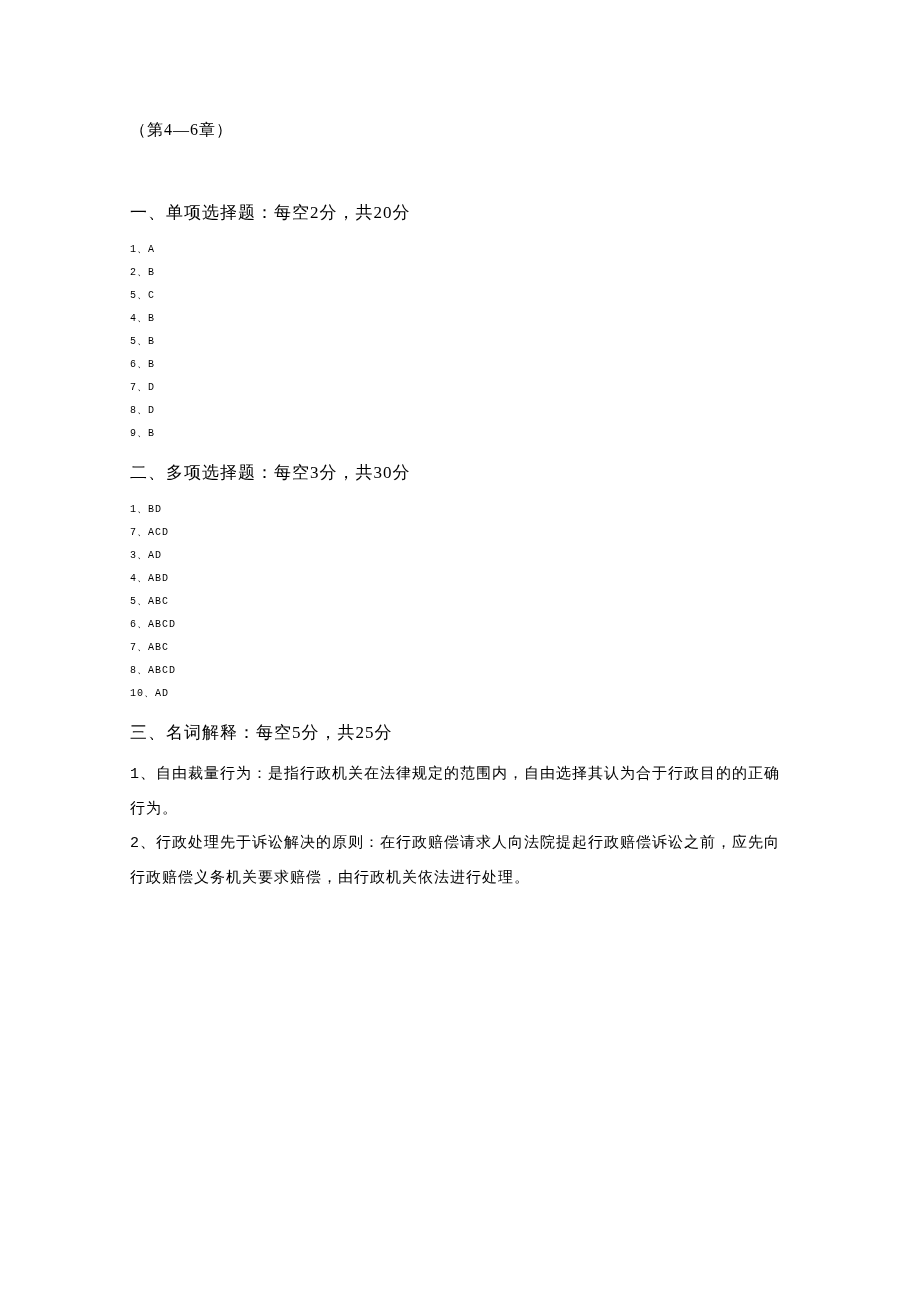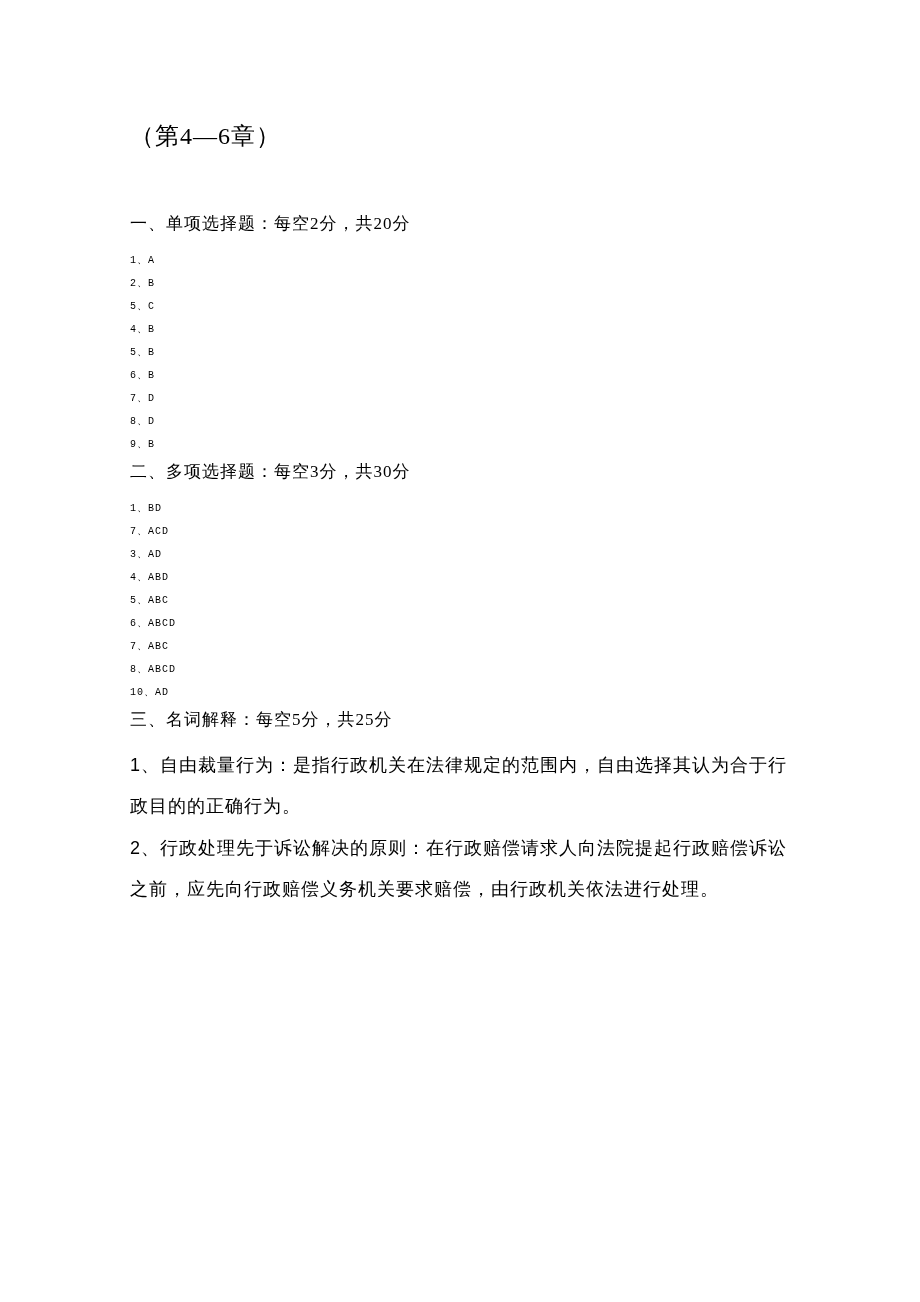--- a/index.html
+++ b/index.html
@@ -9,41 +9,41 @@
     }
     body {
       background: #ffffff;
       width: 920px;
       margin: 0 auto;
       padding: 120px 130px 80px 130px;
       font-family: "SimSun", "宋体", serif;
       color: #000;
     }
     .page-title {
-      font-size: 24px;
+      font-size: 16px;
       font-family: "SimSun", "宋体", serif;
       margin-bottom: 60px;
       letter-spacing: 1px;
     }
     .section-heading {
       font-size: 17px;
       font-family: "SimSun", "宋体", serif;
       margin-bottom: 14px;
-      margin-top: 4px;
+      margin-top: 16px;
       letter-spacing: 1px;
     }
     .answer-line {
       font-size: 10px;
       font-family: "SimSun", "宋体", "Courier New", monospace;
       line-height: 2.3;
       letter-spacing: 1px;
     }
     .term-line {
-      font-size: 18px;
-      font-family: Liberation Sans, sans-serif;
+      font-size: 15px;
+      font-family: Liberation Mono, monospace;
       line-height: 2.3;
       letter-spacing: 1px;
     }
     .answers-block {
       margin-bottom: 4px;
     }
   </style>
 </head>
 <body>
 

